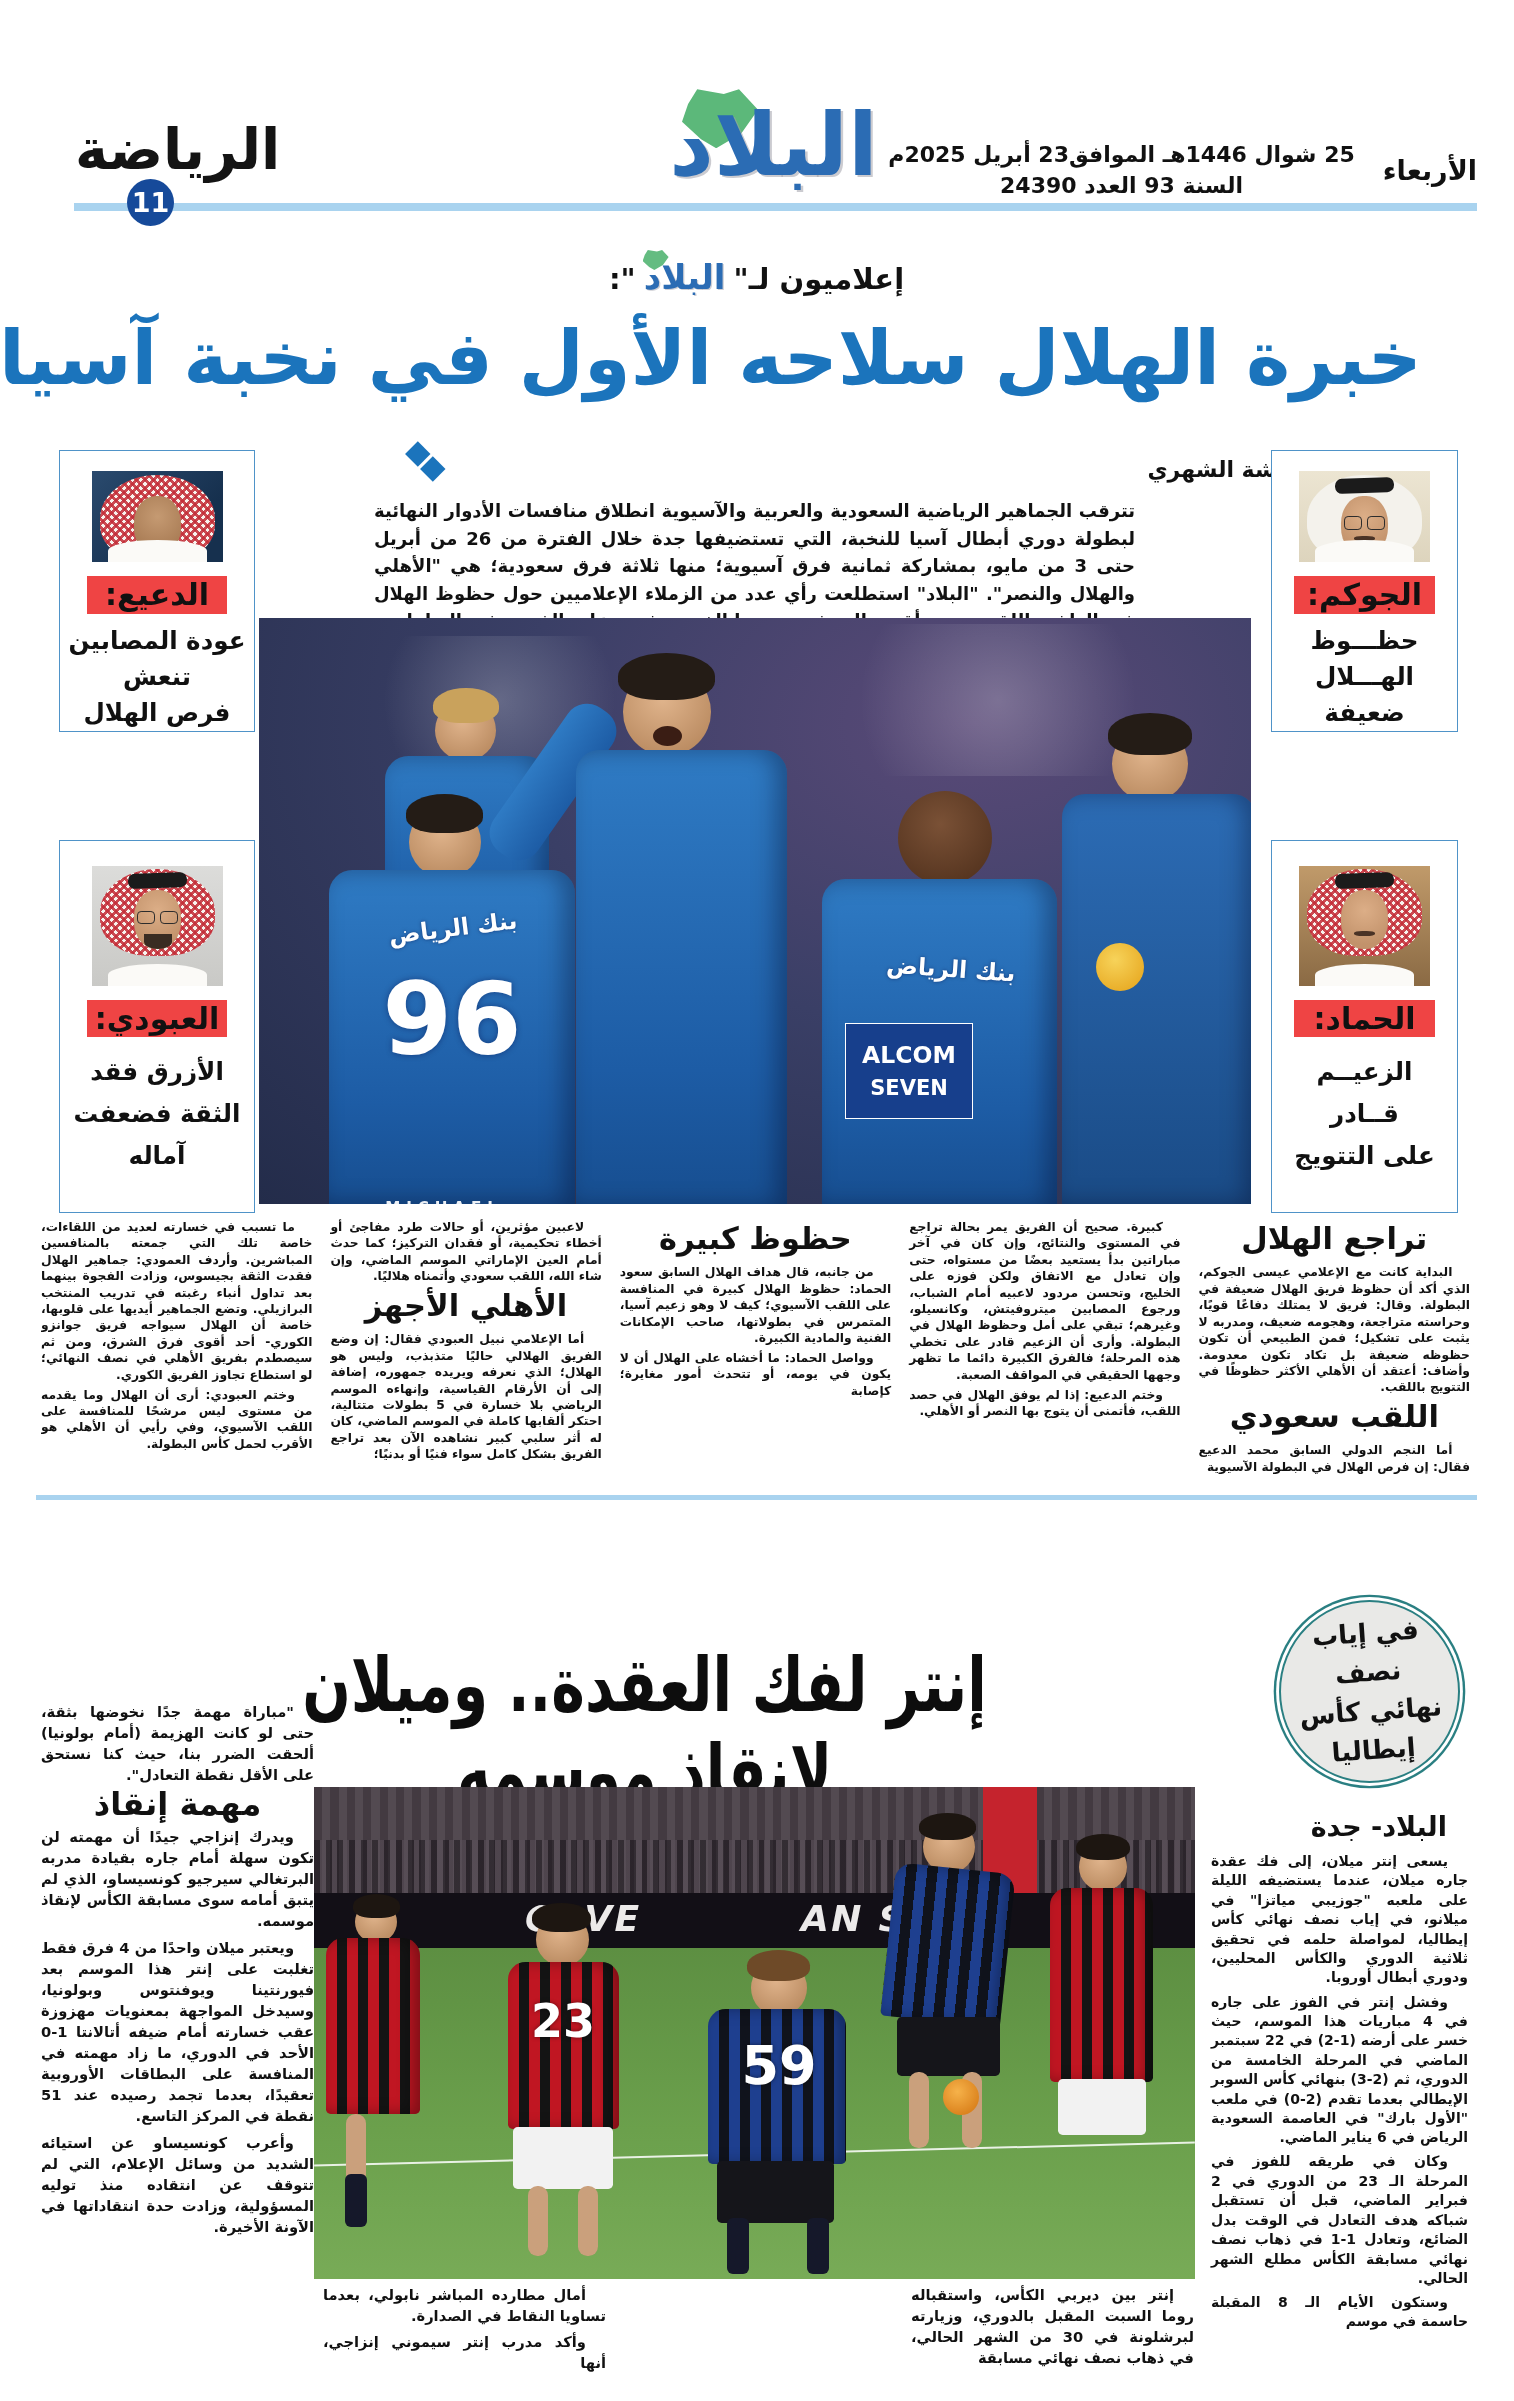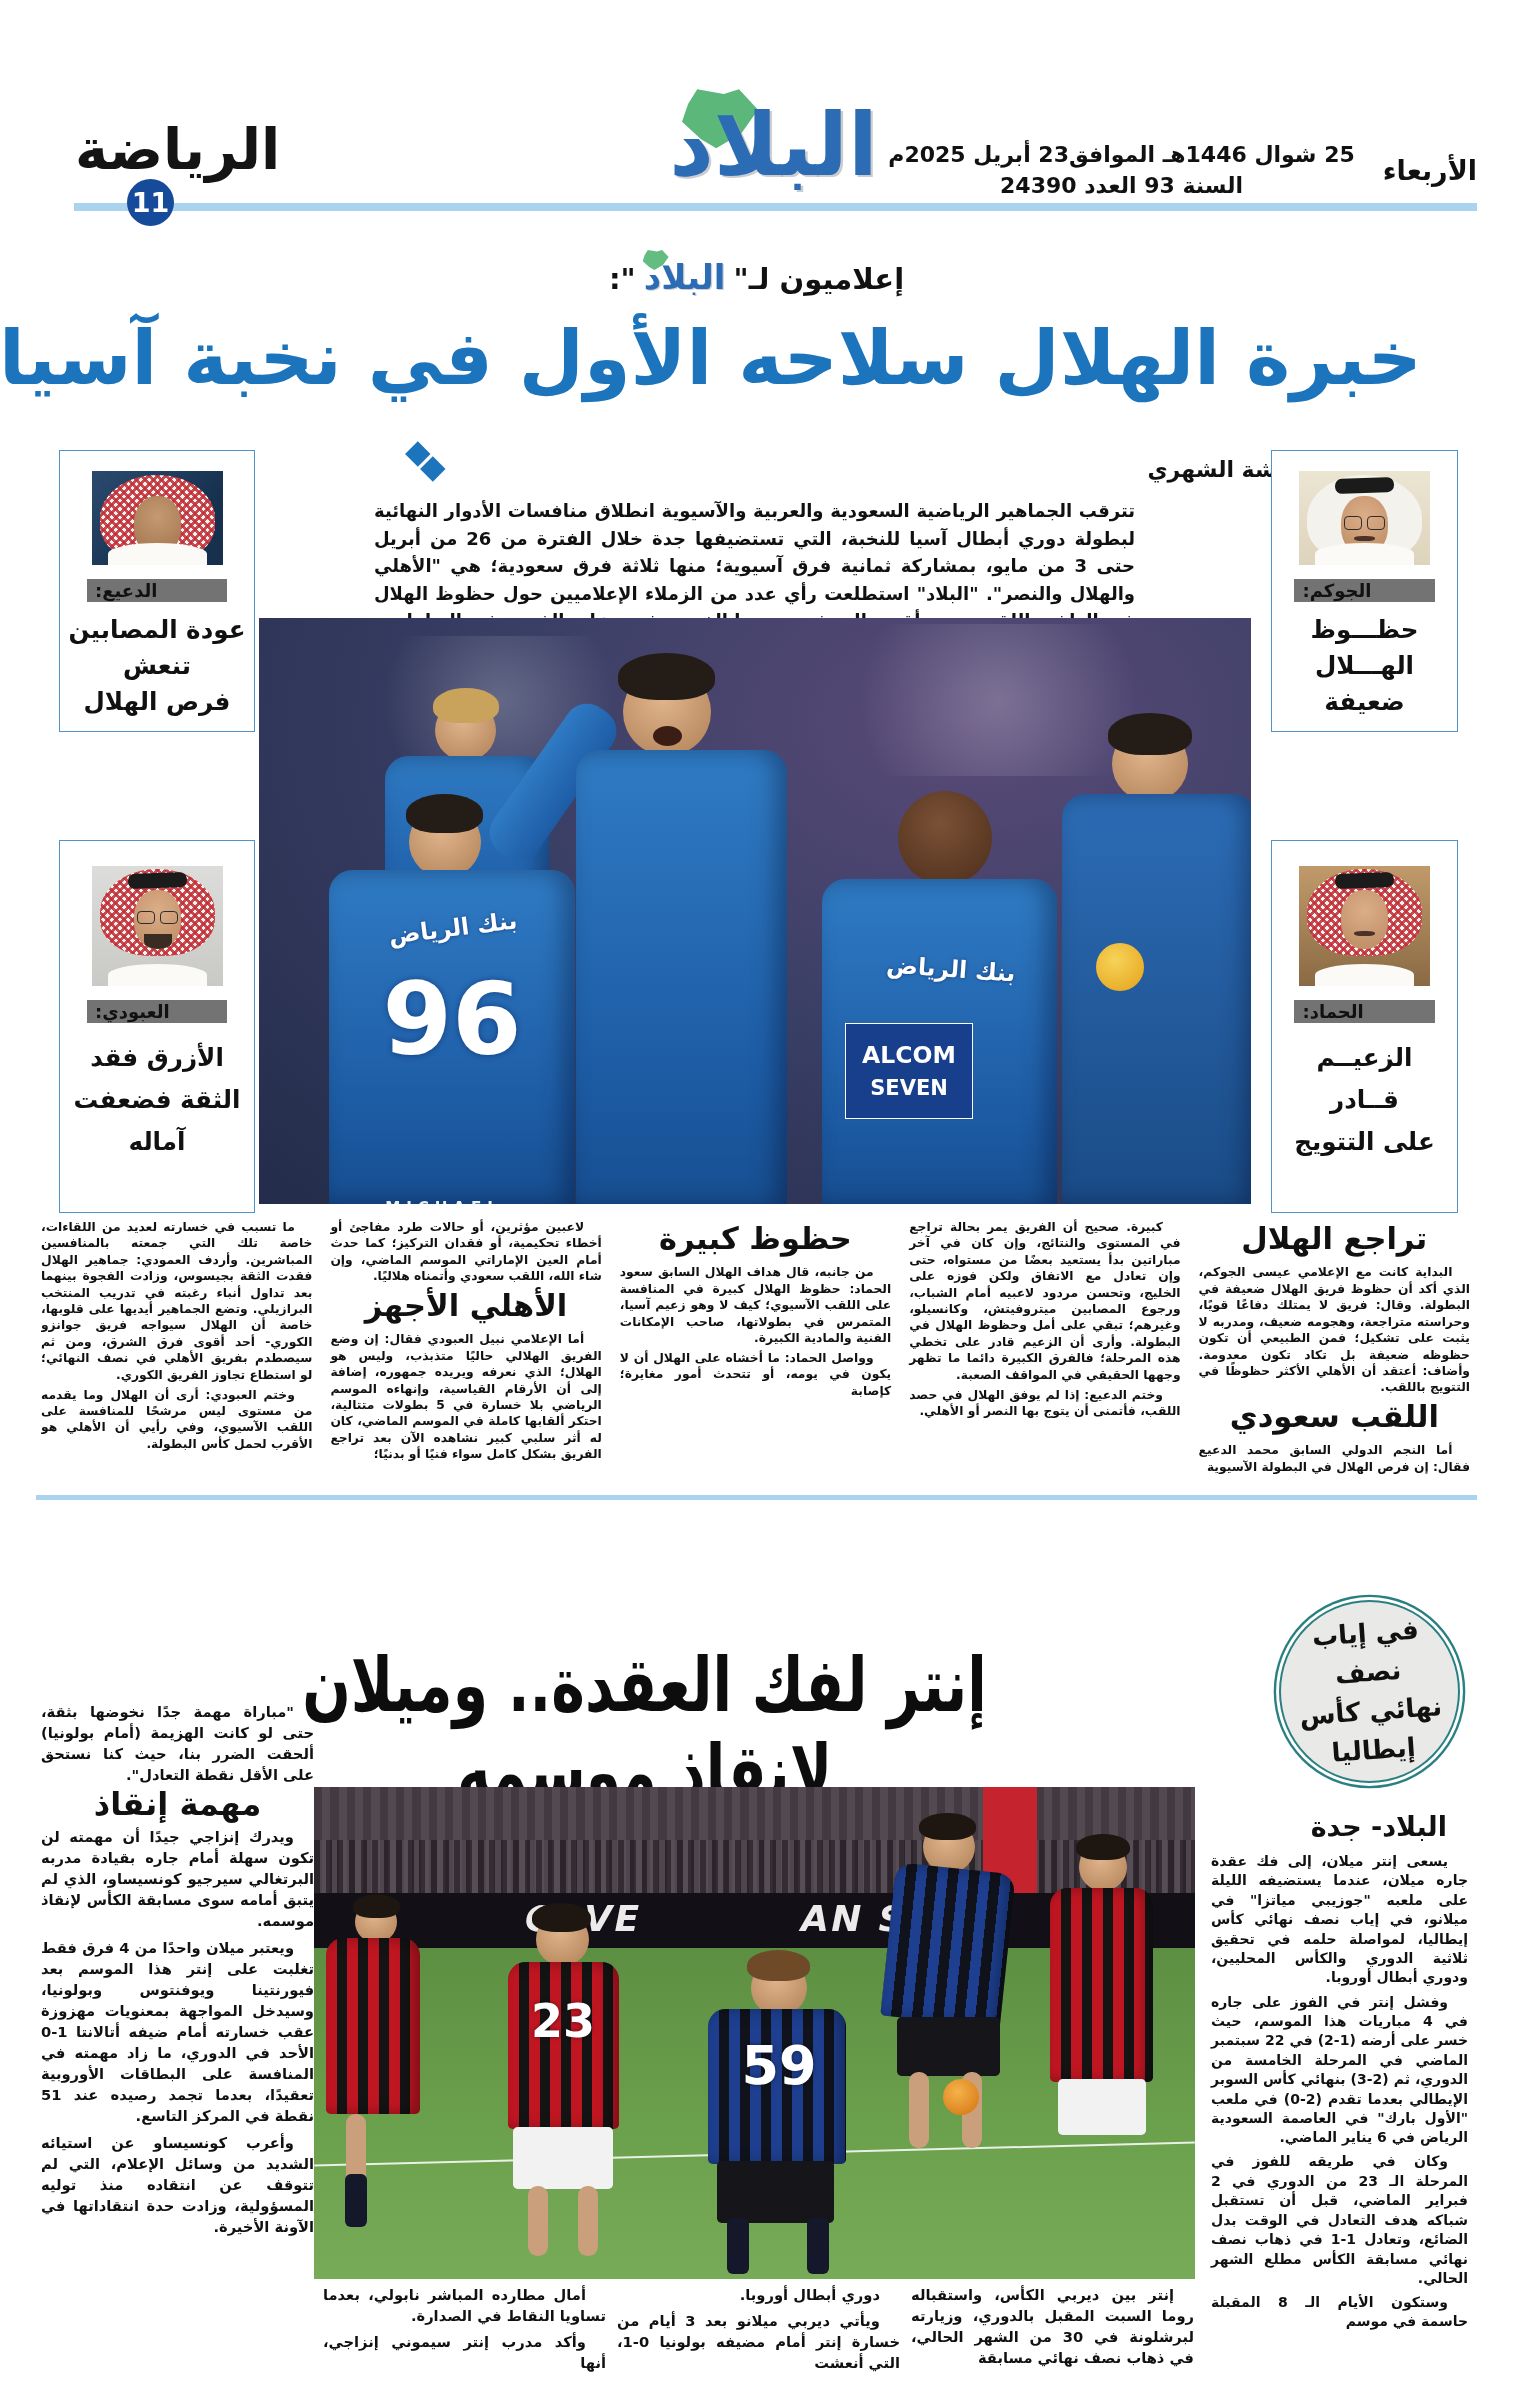--- a/index.html
+++ b/index.html
@@ -31,22 +31,22 @@
   .headline{position:absolute;left:0;right:0;top:314px;text-align:left;font-size:75px;font-weight:bold;color:#1b74bc;}
   .byline{position:absolute;right:97px;top:457px;font-size:22px;font-weight:bold;direction:rtl;}
   .diamond{position:absolute;width:17.6px;height:17.6px;background:#1b74bc;transform:rotate(45deg);}
   .intro{position:absolute;left:375px;top:497px;width:761px;font-size:18px;line-height:27.6px;font-weight:bold;
       text-align:justify;direction:rtl;}
 
   
   .pbox{position:absolute;border:1.8px solid #4f93c8;background:#fff;display:flex;flex-direction:column;align-items:center;}
   .pbox .photo{position:relative;margin-top:20px;width:131px;height:94px;overflow:hidden;}
   .pbox.tall .photo{height:120px;margin-top:24.6px;}
-  .nametag{margin-top:14px;background:#737373;min-width:124px;padding:1.2px 8.2px;text-align:left;
-      font-size:18px;font-weight:bold;}
+  .nametag{margin-top:14px;background:#ef4444;min-width:124px;padding:1.2px 8.2px;text-align:center;
+      font-size:30px;font-weight:bold;}
   .quote{margin-top:9.4px;font-size:24.6px;font-weight:bold;text-align:center;line-height:36px;white-space:pre-line;}
   .pbox.tall .quote{margin-top:14px;line-height:42px;}
   
   .photo .bg{position:absolute;inset:0;}
   .v1 .bg{background:linear-gradient(135deg,#2a4a6e,#16304e 70%);}
   .v2 .bg{background:linear-gradient(180deg,#dcdcda,#c9c9c6);}
   .v3 .bg{background:linear-gradient(180deg,#ece5d2,#ddd4bd);}
   .v4 .bg{background:linear-gradient(180deg,#c09a6a,#8a6a44);}
   .shemagh{position:absolute;left:8.2px;top:3.5px;width:115px;height:87px;border-radius:50% 50% 42% 42%;
       background-image:repeating-linear-gradient(45deg,rgba(195,45,55,.85) 0 2.9px,rgba(255,255,255,0) 2.9px 5.9px),
@@ -363,24 +363,20 @@
     <div class="dp-hair" style="left:762px;top:47px;width:54px;height:26px;"></div>
     <div class="dp-torso milan" style="left:736px;top:101px;width:103px;height:194px;"></div>
     <div class="dp-shorts white" style="left:744px;top:292px;width:88px;height:56px;"></div>
 
     <div class="ball" style="left:629px;top:292px;width:36px;height:36px;"></div>
   </div>
 
   <div class="strip" style="left:912px;">
     <p>إنتر بين ديربي الكأس، واستقباله روما السبت المقبل بالدوري، وزيارته لبرشلونة في 30 من الشهر الحالي، في ذهاب نصف نهائي مسابقة</p>
   </div>
-  <div class="strip" style="left:618px;">
-    <p>دوري أبطال أوروبا.</p>
-    <p>ويأتي ديربي ميلانو بعد 3 أيام من خسارة إنتر أمام مضيفه بولونيا 0-1، التي أنعشت</p>
-  </div>
   <div class="strip" style="left:324px;">
     <p>أمال مطارده المباشر نابولي، بعدما تساويا النقاط في الصدارة.</p>
     <p>وأكد مدرب إنتر سيموني إنزاجي، أنها</p>
   </div>
 
   <div class="colL">
     <p>"مباراة مهمة جدًا نخوضها بثقة، حتى لو كانت الهزيمة (أمام بولونيا) ألحقت الضرر بنا، حيث كنا نستحق على الأقل نقطة التعادل".</p>
     <h3>مهمة إنقاذ</h3>
     <p>ويدرك إنزاجي جيدًا أن مهمته لن تكون سهلة أمام جاره بقيادة مدربه البرتغالي سيرجيو كونسيساو، الذي لم يتبق أمامه سوى مسابقة الكأس لإنقاذ موسمه.</p>
     <p>ويعتبر ميلان واحدًا من 4 فرق فقط تغلبت على إنتر هذا الموسم بعد فيورنتينا ويوفنتوس وبولونيا، وسيدخل المواجهة بمعنويات مهزوزة عقب خسارته أمام ضيفه أتالانتا 1-0 الأحد في الدوري، ما زاد مهمته في المنافسة على البطاقات الأوروبية تعقيدًا، بعدما تجمد رصيده عند 51 نقطة في المركز التاسع.</p>

